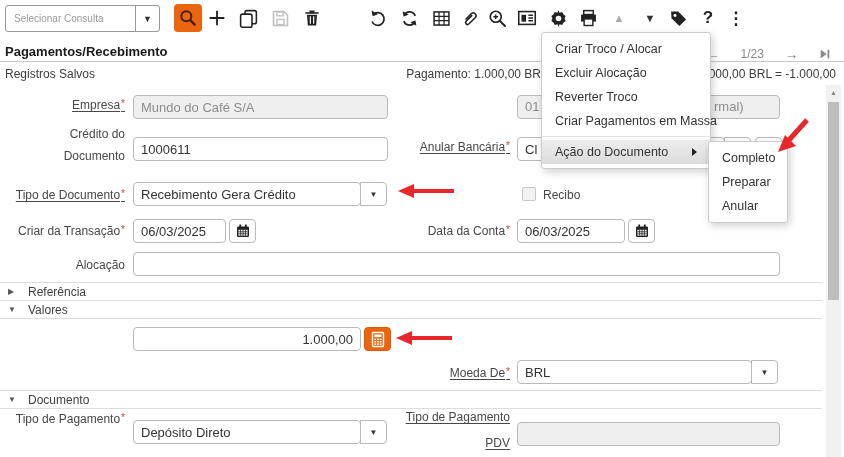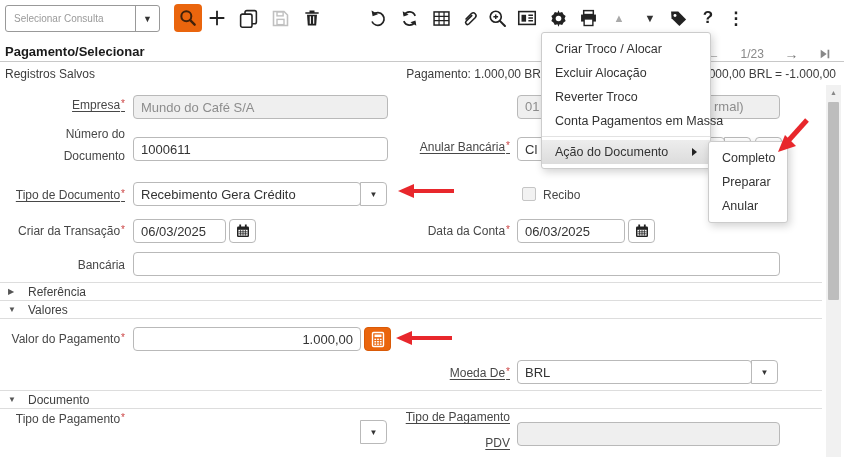--- a/index.html
+++ b/index.html
@@ -191,21 +191,21 @@
         </svg>
       </span>
   </div>
   <div class="abs tb-icon tb-txt" style="left:695px; font-size:17px;">
       <span>?</span>
     </div>
   <div class="abs tb-icon tb-txt" style="left:723px; font-size:17px;">
       <span>⋮</span>
     </div>
 
-  <div class="abs win-title">Pagamento/Selecionar</div>
+  <div class="abs win-title">Pagamentos/Recebimento</div>
   <div class="abs title-sep"></div>
   <div class="abs rec-nav">
     <span class="nav-a">←</span>
     <span class="cnt">1/23</span>
     <span class="nav-a">→</span>
     <span>
         <svg width="12" height="12" viewBox="0 0 14 14">
           <path d="M2 2l7 5-7 5z" fill="#888"></path>
           <rect x="10" y="2" width="2" height="10" fill="#888"></rect>
         </svg>
@@ -216,21 +216,21 @@
   <div class="abs status-right">000,00 BRL = -1.000,00</div>
 
   <div class="abs lbl link" style="left:0; top:98px; width:125px;"><span>Empresa</span><span class="req">*</span></div>
   <input class="inp dis" style="left: 133px; top: 95px; width: 255px;" readonly="" value="Mundo do Café S/A">
   <div class="inp dis" style="left:517px; top:95px; width:263px; line-height:22px;">
     <span>01</span>
     <span style="position:absolute; left:196px;">rmal)</span>
   </div>
 
   <div class="abs lbl" style="left:0; top:127px; width:125px;">
-    <div>Número do</div>
+    <div>Crédito do</div>
     <div style="margin-top:8px;">Documento</div>
   </div>
   <input class="inp" style="left: 133px; top: 137px; width: 255px;" value="1000611">
   <div class="abs lbl link" style="left:385px; top:140px; width:125px;"><span>Anular Bancária</span><span class="req">*</span></div>
   <input class="inp" style="left: 517px; top: 137px; width: 208px;" value="Cl">
   <div class="combo-btn" style="left:725px; top:137px;">
       <span>▼</span>
     </div>
   <div class="sq-btn" style="left:753px; top:137px;"></div>
 
@@ -262,34 +262,33 @@
         <svg width="16" height="16" viewBox="0 0 16 16">
           <rect x="2" y="3.5" width="12" height="10.5" rx="1.2" fill="#222"></rect>
           <rect x="3.4" y="6.8" width="9.2" height="5.8" fill="#fff"></rect>
           <path d="M3.4 8.8h9.2M3.4 10.8h9.2M5.6 6.8v5.8M8 6.8v5.8M10.4 6.8v5.8" stroke="#222" stroke-width=".8"></path>
           <rect x="4.3" y="1.5" width="1.8" height="2.6" fill="#222"></rect>
           <rect x="9.9" y="1.5" width="1.8" height="2.6" fill="#222"></rect>
         </svg>
       </span>
   </div>
 
-  <div class="abs lbl" style="left:0; top:258px; width:125px;">Bancária</div>
+  <div class="abs lbl" style="left:0; top:258px; width:125px;">Alocação</div>
   <input class="inp" style="left: 133px; top: 252px; width: 647px;" value="">
 
   <div class="section" style="top:282px;">
     <span class="tri">▶</span>
     <span>Referência</span>
   </div>
   <div class="section" style="top:300px;">
     <span class="tri">▼</span>
     <span>Valores</span>
   </div>
   <div class="abs" style="left:0; top:318px; width:822px; border-top:1px solid #ddd;"></div>
 
-  <div class="abs lbl" style="left:0; top:332px; width:125px;"><span>Valor do Pagamento</span><span class="req">*</span></div>
   <input class="inp" style="left: 133px; top: 327px; width: 228px; text-align: right;" value="1.000,00">
   <div class="sq-btn orange" style="left:362px; top:327px;">
     <span>
         <svg width="16" height="17" viewBox="0 0 16 17">
           <rect x="2.5" y="1.5" width="11" height="14" rx="1.2" fill="none" stroke="#fff" stroke-width="1.4"></rect>
           <rect x="4.5" y="3.5" width="7" height="2.6" fill="#fff"></rect>
           <g fill="#fff">
             <rect x="4.4" y="7.6" width="1.8" height="1.5"></rect>
             <rect x="7.1" y="7.6" width="1.8" height="1.5"></rect>
             <rect x="9.8" y="7.6" width="1.8" height="1.5"></rect>
@@ -309,38 +308,39 @@
   <div class="combo-btn" style="left:752px; top:360px;">
       <span>▼</span>
     </div>
 
   <div class="section" style="top:390px; border-bottom:1px solid #ddd; height:19px;">
     <span class="tri">▼</span>
     <span>Documento</span>
   </div>
 
   <div class="abs lbl" style="left:0; top:412px; width:125px;"><span>Tipo de Pagamento</span><span class="req">*</span></div>
+  <input class="inp" style="left: 133px; top: 420px; width: 228px;" value="Depósito Direto">
   <div class="combo-btn" style="left:361px; top:420px;">
       <span>▼</span>
     </div>
   <div class="abs lbl link" style="left:385px; top:410px; width:125px;">
     <div>Tipo de Pagamento</div>
     <div style="margin-top:12px;">PDV</div>
   </div>
   <input class="inp dis" style="left: 517px; top: 422px; width: 263px;" readonly="" value="">
 
   <div class="abs scroll-track"></div>
   <div class="abs scroll-up">▲</div>
   <div class="abs scroll-thumb"></div>
 
   <div class="menu">
     <div class="menu-item">Criar Troco / Alocar</div>
     <div class="menu-item">Excluir Alocação</div>
     <div class="menu-item">Reverter Troco</div>
-    <div class="menu-item">Conta Pagamentos em Massa</div>
+    <div class="menu-item">Criar Pagamentos em Massa</div>
     <div class="menu-sep"></div>
     <div class="menu-item hl">
       <span class="grow">Ação do Documento</span>
       <span class="sub-arrow"></span>
     </div>
   </div>
   <div class="submenu">
     <div class="menu-item">Completo</div>
     <div class="menu-item">Preparar</div>
     <div class="menu-item">Anular</div>

